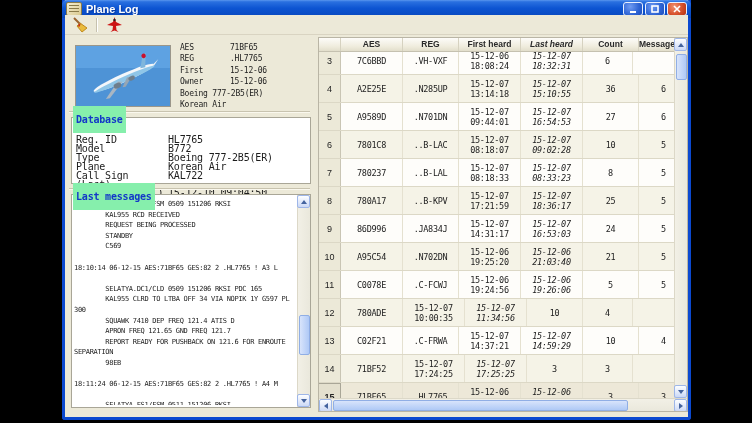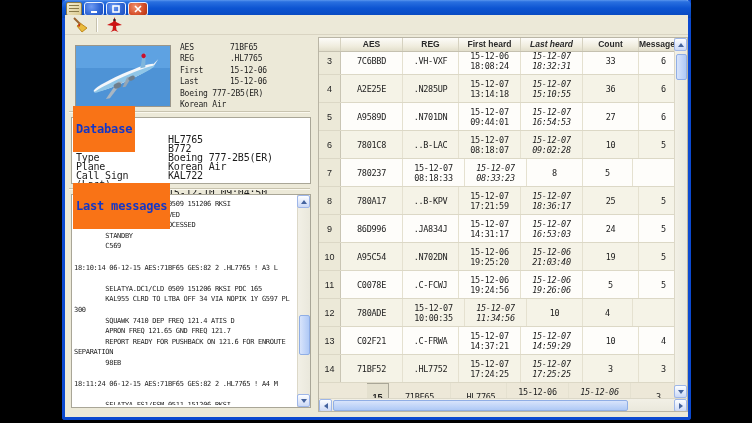--- a/index.html
+++ b/index.html
@@ -25,22 +25,22 @@
            border-bottom:1px solid #D9D4C2;display:flex;align-items:center;padding-left:3px;box-sizing:border-box;}
   .toolbtn{width:24px;height:18px;display:flex;align-items:center;justify-content:center;border-radius:2px;}
   .tsep{width:1px;height:14px;background:#C6C1AE;border-right:1px solid #fff;margin:0 4px;}
   
   .body{position:absolute;left:0;top:35px;width:497px;height:382px;}
   .photo{position:absolute;left:10px;top:10px;width:94px;height:60px;border:1px solid #9A968A;overflow:hidden;}
   .aesinfo{position:absolute;left:115px;top:7px;width:135px;
            font-family:"DejaVu Sans Mono",monospace;font-size:8px;letter-spacing:-0.2px;line-height:11.4px;color:#1C1C1C;}
   .aesinfo .r{display:flex;}
   .aesinfo .l{width:50px;}
-  .grouplabel{position:absolute;color:#1337C8;font-size:12px;font-family:"DejaVu Sans Mono",monospace;font-weight:bold;
-              letter-spacing:-0.2px;background:#f97316;padding:16px 3px;z-index:2;}
+  .grouplabel{position:absolute;color:#1337C8;font-size:10px;font-family:"DejaVu Sans Mono",monospace;font-weight:bold;
+              letter-spacing:-0.2px;background:#86efac;padding:8px 3px;z-index:2;}
   .groupline{position:absolute;height:0;border-top:1px solid #C8C3AF;border-bottom:1px solid #FAF8EE;}
   .sunken{position:absolute;background:#fff;border:1px solid #A9A697;box-sizing:border-box;}
   .dbgrid{padding:18px 4px;font-family:"DejaVu Sans Mono",monospace;font-size:10px;letter-spacing:-0.2px;
           line-height:8.9px;color:#1C1C1C;}
   .dbgrid .r{display:flex;}
   .dbgrid .k{width:92px;flex:none;}
   .msgpre{position:absolute;left:2px;top:4px;right:15px;bottom:2px;margin:0;overflow:hidden;
           font-family:"DejaVu Sans Mono",monospace;font-size:7px;letter-spacing:-0.3px;line-height:10.6px;color:#1C1C1C;
           white-space:pre;}
   
@@ -67,30 +67,31 @@
   .trow{display:flex;height:27px;border-bottom:1px solid #DCD8C6;background:#FEFDFA;}
   .trow:nth-child(even){background:#F5F3E7;}
   .trow.selected{background:#EDE8D8;}
   .trow.clipped{margin-top:-5px;}
   .tc{display:flex;flex-direction:column;align-items:center;justify-content:center;
       font-family:"DejaVu Sans Mono",monospace;font-size:8.5px;letter-spacing:-0.3px;color:#222;
       border-right:1px solid #E5E1D0;box-sizing:border-box;flex:none;line-height:10px;}
   .c-num{width:22px;}.c-aes{width:62px;}.c-reg{width:56px;}.c-fh{width:62px;}.c-lh{width:62px;font-style:italic;}.c-cnt{width:56px;}.c-msg{width:50px;}
   .tc.num{background:#ECE9D8;border-right:1px solid #C9C5B4;font-family:"Liberation Sans",sans-serif;
           font-size:9px;letter-spacing:0;}
-  .trow.selected .tc.num{font-weight:bold;background:#E4E0CE;border:1px solid #A9A697;border-left:none;margin-left:48px;}
+  .trow.selected .tc.num{font-weight:bold;background:#E4E0CE;border:1px solid #A9A697;border-left:none;}
 </style>
 </head>
 <body>
 
 <div class="stage">
   <div class="window">
 
     <div class="titlebar">
       <span class="appicon"></span>
+      <span class="ttl">Plane Log</span>
       <span class="capbtn blue">
         <svg width="8" height="7">
             <rect x="1" y="5" width="6" height="2" fill="#fff"></rect>
           </svg>
       </span>
       <span class="capbtn blue">
         <svg width="8" height="8">
             <rect x="1" y="1" width="6" height="6" fill="none" stroke="#fff" stroke-width="1.6"></rect>
           </svg>
       </span>
@@ -145,21 +146,21 @@
         </div>
         <div class="r">
           <span class="l">REG</span>
           <span>.HL7765</span>
         </div>
         <div class="r">
           <span class="l">First</span>
           <span>15-12-06</span>
         </div>
         <div class="r">
-          <span class="l">Last</span>
+          <span class="l">Owner</span>
           <span>15-12-06</span>
         </div>
         <div class="r">Boeing 777-2B5(ER)</div>
         <div class="r">Korean Air</div>
       </div>
 
       <span class="grouplabel" style="left:8px;top:71px;">Database</span>
       <span class="groupline" style="left:4px;top:76px;width:241px;"></span>
       <div class="sunken" style="left:6px;top:82px;width:240px;height:67px;">
         <div class="dbgrid">
@@ -244,21 +245,20 @@
             <span class="tc c-aes">7C6BBD</span>
             <span class="tc c-reg">.VH-VXF</span>
             <span class="tc c-fh">
                 <span>15-12-06</span>
                 <span>18:08:24</span>
               </span>
             <span class="tc c-lh">
                 <span>15-12-07</span>
                 <span>18:32:31</span>
               </span>
-            <span class="tc c-cnt">33</span>
             <span class="tc c-msg">6</span>
           </div>
 
           <div class="trow">
             <span class="tc num c-num">4</span>
             <span class="tc c-aes">A2E25E</span>
             <span class="tc c-reg">.N285UP</span>
             <span class="tc c-fh">
                 <span>15-12-07</span>
                 <span>13:14:18</span>
@@ -299,20 +299,21 @@
                 <span>15-12-07</span>
                 <span>09:02:28</span>
               </span>
             <span class="tc c-cnt">10</span>
             <span class="tc c-msg">5</span>
           </div>
 
           <div class="trow">
             <span class="tc num c-num">7</span>
             <span class="tc c-aes">780237</span>
+            <span class="tc c-reg">..B-LAL</span>
             <span class="tc c-fh">
                 <span>15-12-07</span>
                 <span>08:18:33</span>
               </span>
             <span class="tc c-lh">
                 <span>15-12-07</span>
                 <span>08:33:23</span>
               </span>
             <span class="tc c-cnt">8</span>
             <span class="tc c-msg">5</span>
@@ -355,21 +356,21 @@
             <span class="tc c-aes">A95C54</span>
             <span class="tc c-reg">.N702DN</span>
             <span class="tc c-fh">
                 <span>15-12-06</span>
                 <span>19:25:20</span>
               </span>
             <span class="tc c-lh">
                 <span>15-12-06</span>
                 <span>21:03:40</span>
               </span>
-            <span class="tc c-cnt">19</span>
+            <span class="tc c-cnt">21</span>
             <span class="tc c-msg">5</span>
           </div>
 
           <div class="trow">
             <span class="tc num c-num">11</span>
             <span class="tc c-aes">C0078E</span>
             <span class="tc c-reg">.C-FCWJ</span>
             <span class="tc c-fh">
                 <span>15-12-06</span>
                 <span>19:24:56</span>
@@ -409,21 +410,20 @@
                 <span>15-12-07</span>
                 <span>14:59:29</span>
               </span>
             <span class="tc c-cnt">10</span>
             <span class="tc c-msg">4</span>
           </div>
 
           <div class="trow">
             <span class="tc num c-num">14</span>
             <span class="tc c-aes">71BF52</span>
-            <span class="tc c-reg">.HL7752</span>
             <span class="tc c-fh">
                 <span>15-12-07</span>
                 <span>17:24:25</span>
               </span>
             <span class="tc c-lh">
                 <span>15-12-07</span>
                 <span>17:25:25</span>
               </span>
             <span class="tc c-cnt">3</span>
             <span class="tc c-msg">3</span>

